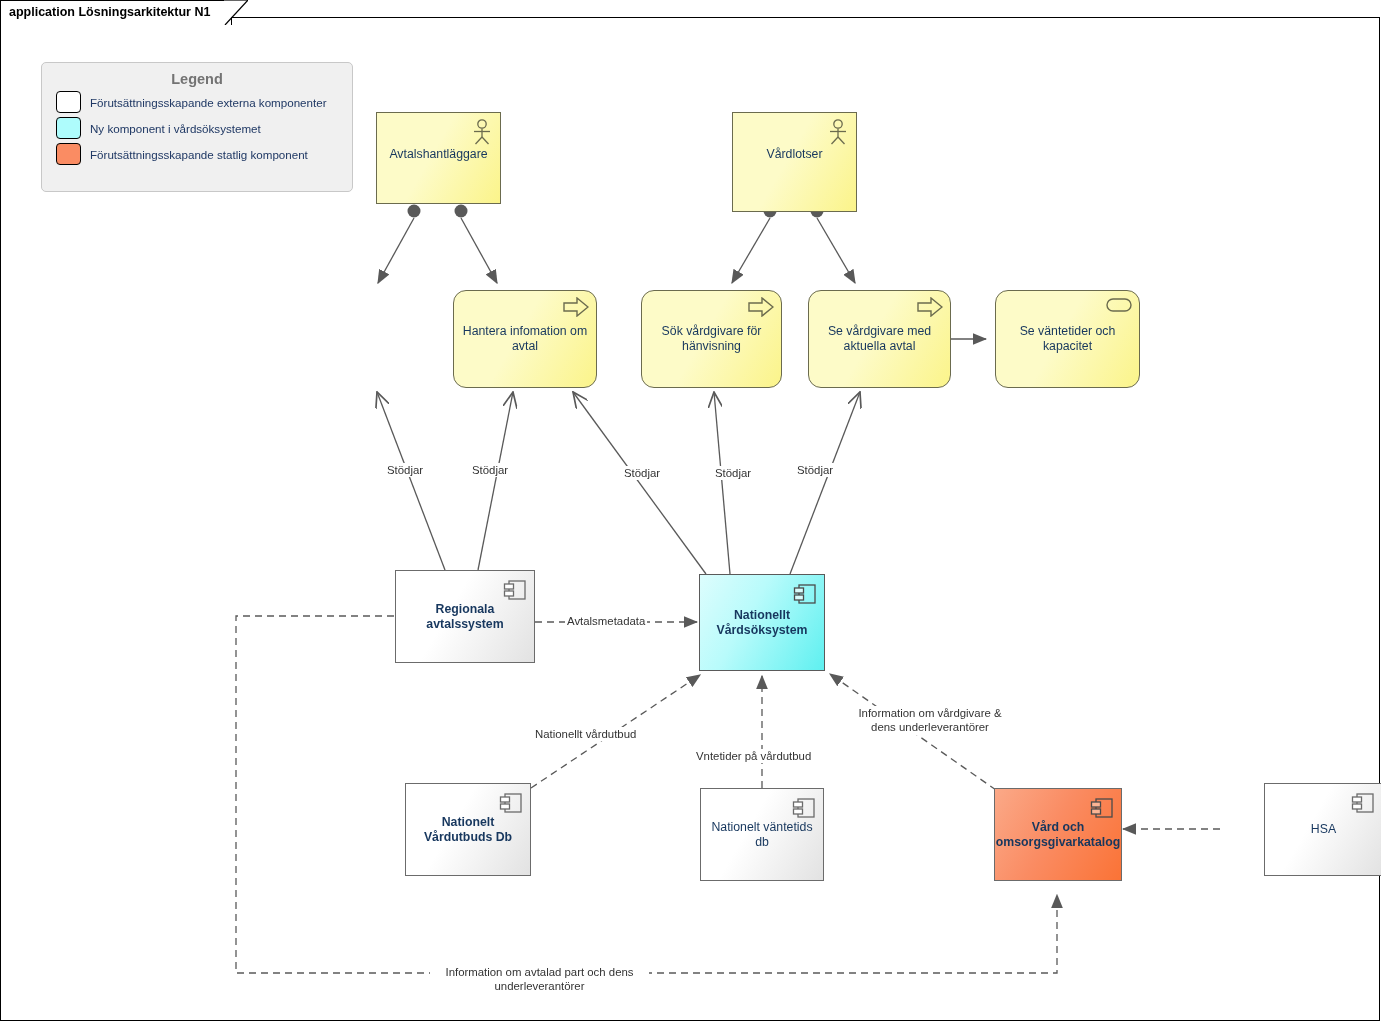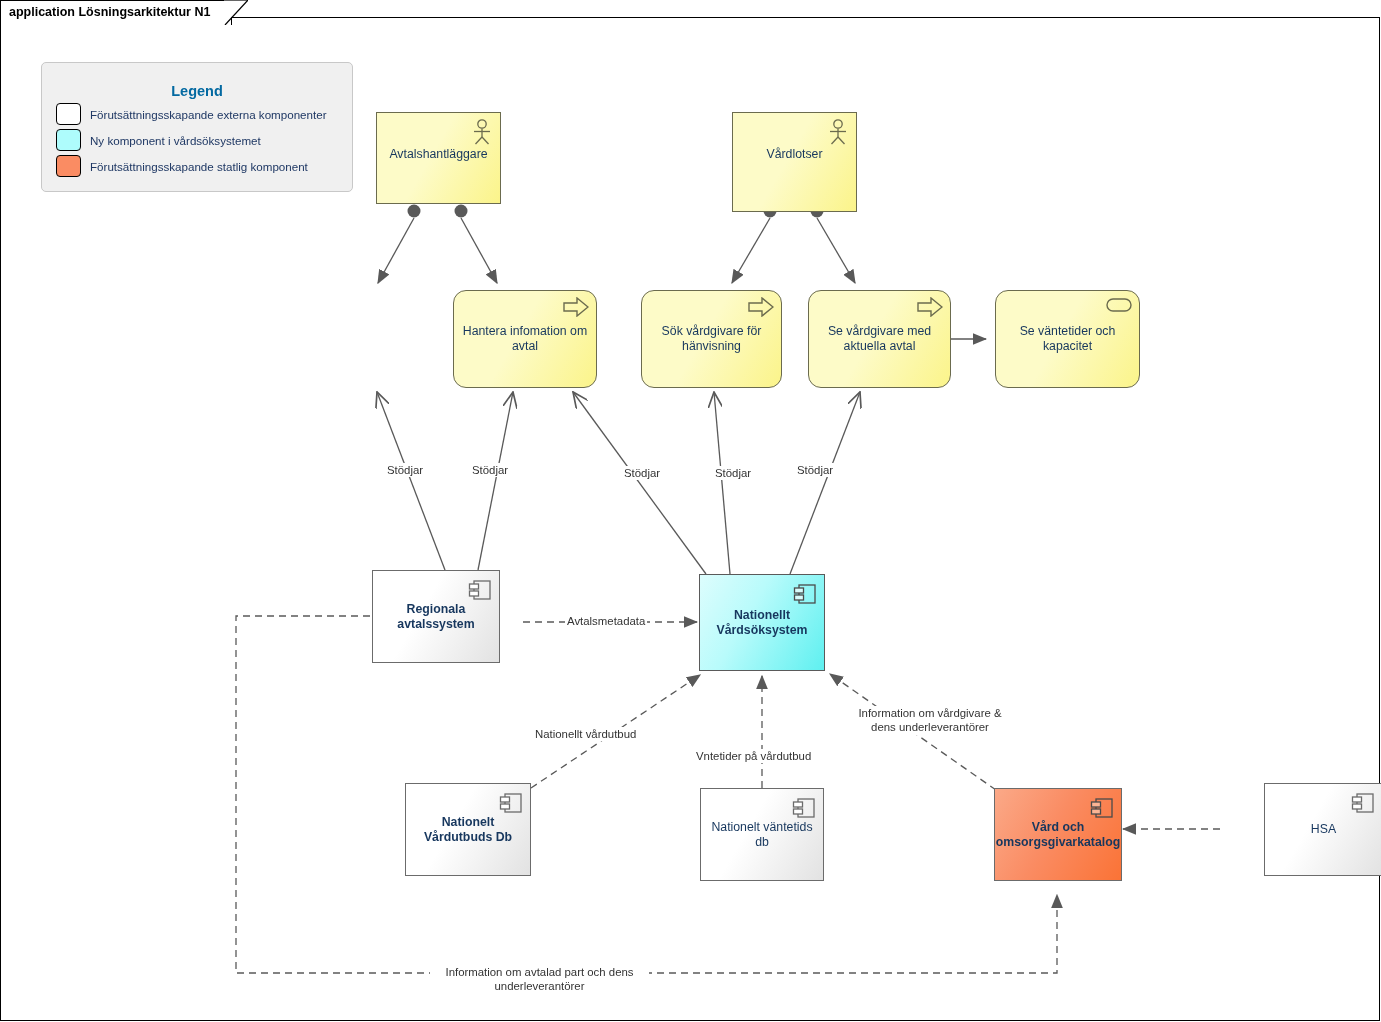--- a/index.html
+++ b/index.html
@@ -10,21 +10,21 @@
   #frame{position:absolute;left:0;top:17px;width:1380px;height:1004px;
          border:1px solid #000;box-sizing:border-box;background:#fff;}
   #frame-tab{position:absolute;left:0;top:0;height:25px;width:232px;
              border:1px solid #000;border-bottom:none;box-sizing:border-box;background:#fff;z-index:6;}
   #frame-tab-label{position:absolute;left:8px;top:4px;font-size:12.5px;font-weight:bold;color:#000;white-space:nowrap;}
   #frame-tab-notch{position:absolute;left:224px;top:0;width:24px;height:25px;z-index:6;}
 
   
   #legend{position:absolute;left:41px;top:62px;width:312px;height:130px;
           background:#f0f0f0;border:1px solid #c8c8c8;border-radius:5px;box-sizing:border-box;z-index:5;}
-  #legend-title{text-align:center;font-size:14.5px;font-weight:bold;color:#0369a1;margin-top:20px;}
+  #legend-title{text-align:center;font-size:14.5px;font-weight:bold;color:#737373;margin-top:8px;}
   .legend-row{display:flex;align-items:center;margin:4px 0 0 14px;}
   .legend-swatch{width:25px;height:22px;border:1.6px solid #000;border-radius:4px;box-sizing:border-box;flex:none;}
   .legend-text{margin-left:9px;font-size:11.6px;color:#1f3864;white-space:nowrap;}
 
   
   .node{position:absolute;box-sizing:border-box;display:flex;align-items:center;
         justify-content:center;text-align:center;z-index:4;}
   .node .lbl{font-size:12.3px;color:#17375e;line-height:1.22;padding:0 5px;}
 
   .actor-node{border:1.3px solid #6b6b4e;
@@ -182,21 +182,21 @@
     <span class="lbl">Se vårdgivare med aktuella avtal</span>
   </div>
 
   <div class="node proc-node" style="left:995px;top:290px;width:145px;height:98px;">
     <svg class="node-icon" width="26" height="16" viewBox="0 0 26 16">
       <rect x="1" y="2" width="24" height="12" rx="6" ry="6" fill="none" stroke="#6b6b4e" stroke-width="1.4"></rect>
     </svg>
     <span class="lbl">Se väntetider och kapacitet</span>
   </div>
 
-  <div class="node comp-node" style="left:372px;top:570px;width:128px;height:93px;">
+  <div class="node comp-node" style="left:395px;top:570px;width:140px;height:93px;">
     <svg class="comp-icon" width="24" height="22" viewBox="0 0 24 22">
       <rect x="6" y="2" width="16" height="18" fill="none" stroke="#6b6b6b" stroke-width="1.3"></rect>
       <rect x="1.5" y="5" width="9" height="5" fill="#fff" stroke="#6b6b6b" stroke-width="1.3"></rect>
       <rect x="1.5" y="12" width="9" height="5" fill="#fff" stroke="#6b6b6b" stroke-width="1.3"></rect>
     </svg>
     <span class="lbl">Regionala avtalssystem</span>
   </div>
 
   <div class="node comp-node cyan" style="left:699px;top:574px;width:126px;height:97px;">
     <svg class="comp-icon" width="24" height="22" viewBox="0 0 24 22">

